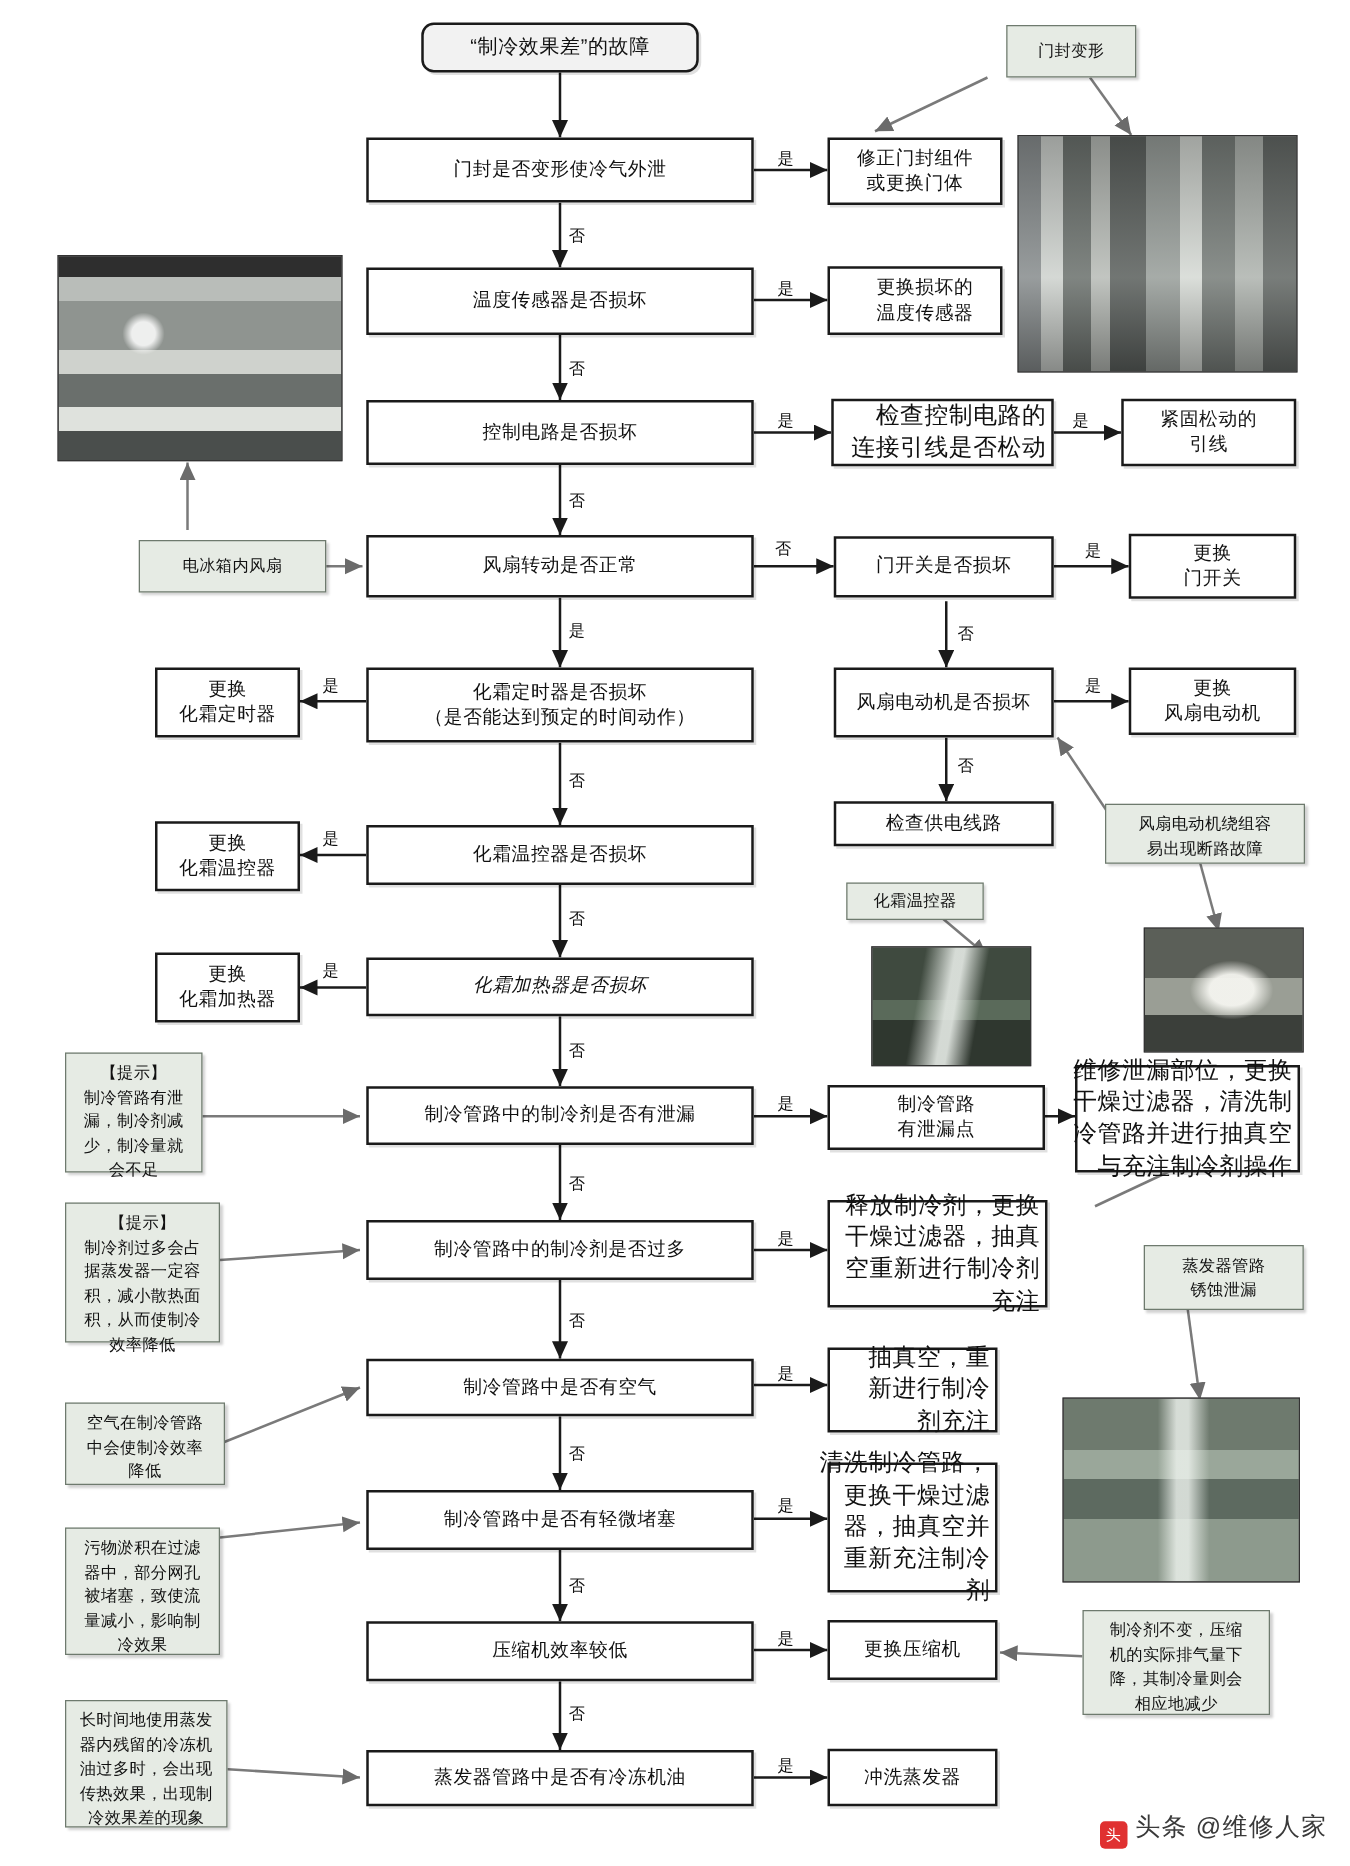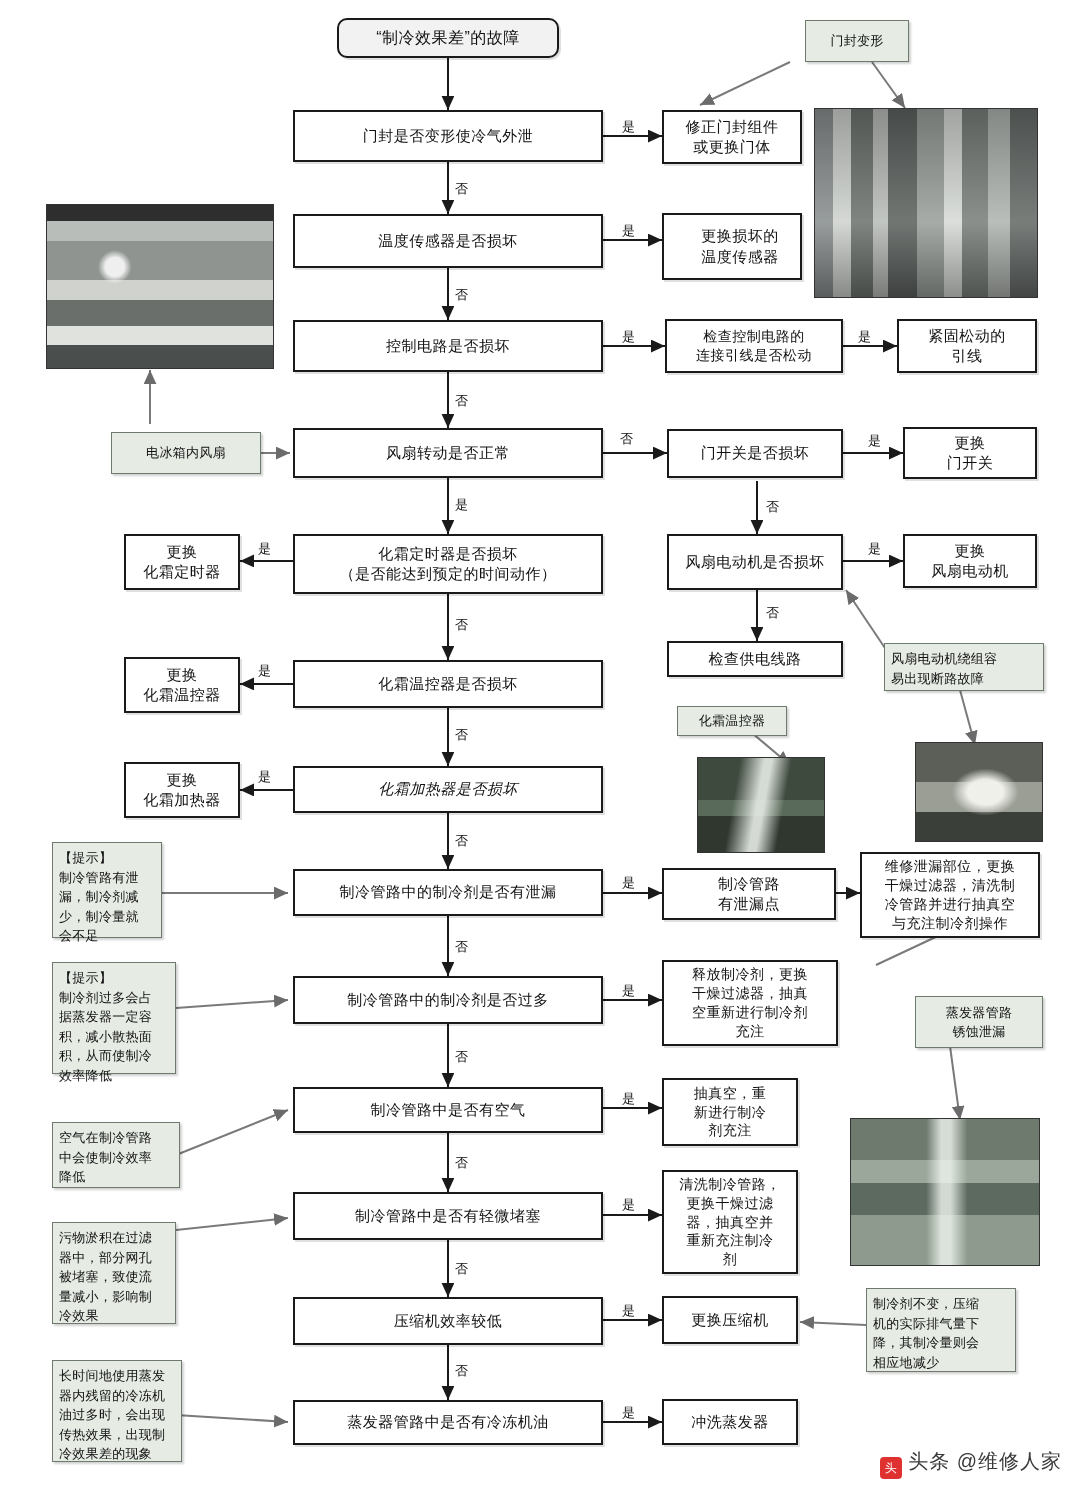--- a/index.html
+++ b/index.html
@@ -19,34 +19,34 @@
     border:2px solid #1a1a1a;
     background:#ffffff;
     display:flex;align-items:center;justify-content:center;
     text-align:center;
     line-height:1.35;
     font-size:15px;
     letter-spacing:0.5px;
     padding:2px 4px;
     box-shadow:2px 2px 0 rgba(0,0,0,0.12);
   }
-  .node.small{font-size:14px;}
+  .node.small{font-size:19px;align-items:flex-end;}
   .node.title{font-size:16px;background:#f2f2f2;border-radius:10px;}
   .node.multi{flex-direction:column;}
   .node .ln{display:block;white-space:nowrap;}
 
   
   .note{
     position:absolute;box-sizing:border-box;
     border:1px solid #6e7a6e;
     background:#e6ebe4;
     font-size:13px;
     line-height:1.5;
     padding:5px 6px;
-    text-align:left;
+    text-align:center;
     letter-spacing:0.3px;
     box-shadow:2px 2px 2px rgba(0,0,0,0.18);
   }
   .note.center{text-align:center;display:flex;align-items:center;justify-content:center;margin-left:29px;}
 
   
   .photo{position:absolute;box-sizing:border-box;border:1px solid #333;overflow:hidden;background:#777;}
   .ph-inner{position:absolute;left:0;top:0;right:0;bottom:0;}
 
   .lbl{
@@ -172,21 +172,21 @@
     <span class="ln">压缩机效率较低</span>
   </div>
   <div class="node" style="left:293px;top:1400px;width:310px;height:45px;">
     <span class="ln">蒸发器管路中是否有冷冻机油</span>
   </div>
 
   <div class="node multi" style="left:662px;top:110px;width:140px;height:54px;">
     <span class="ln">修正门封组件</span>
     <span class="ln">或更换门体</span>
   </div>
-  <div class="node multi" style="left:662px;top:213px;width:140px;height:67px;padding-left:20px;">
+  <div class="node multi" style="left:662px;top:213px;width:140px;height:55px;padding-left:20px;">
     <span class="ln">更换损坏的</span>
     <span class="ln">温度传感器</span>
   </div>
   <div class="node multi small" style="left:665px;top:319px;width:178px;height:54px;">
     <span class="ln">检查控制电路的</span>
     <span class="ln">连接引线是否松动</span>
   </div>
   <div class="node multi" style="left:897px;top:319px;width:140px;height:54px;">
     <span class="ln">紧固松动的</span>
     <span class="ln">引线</span>

